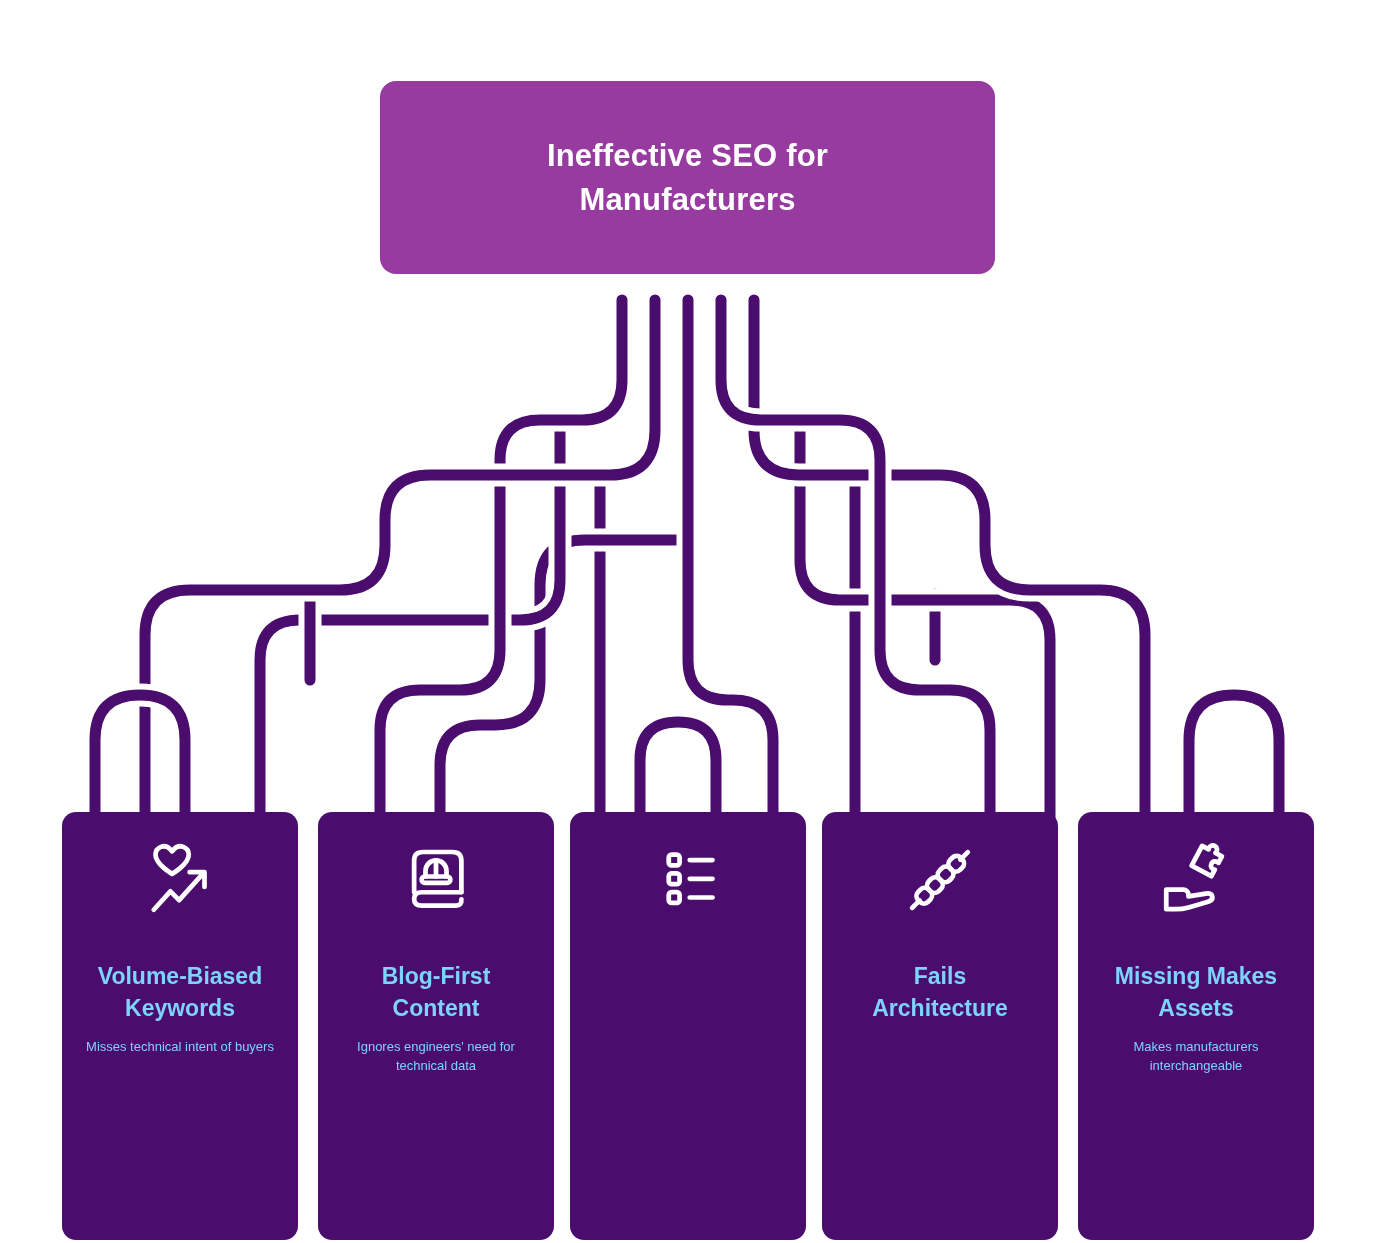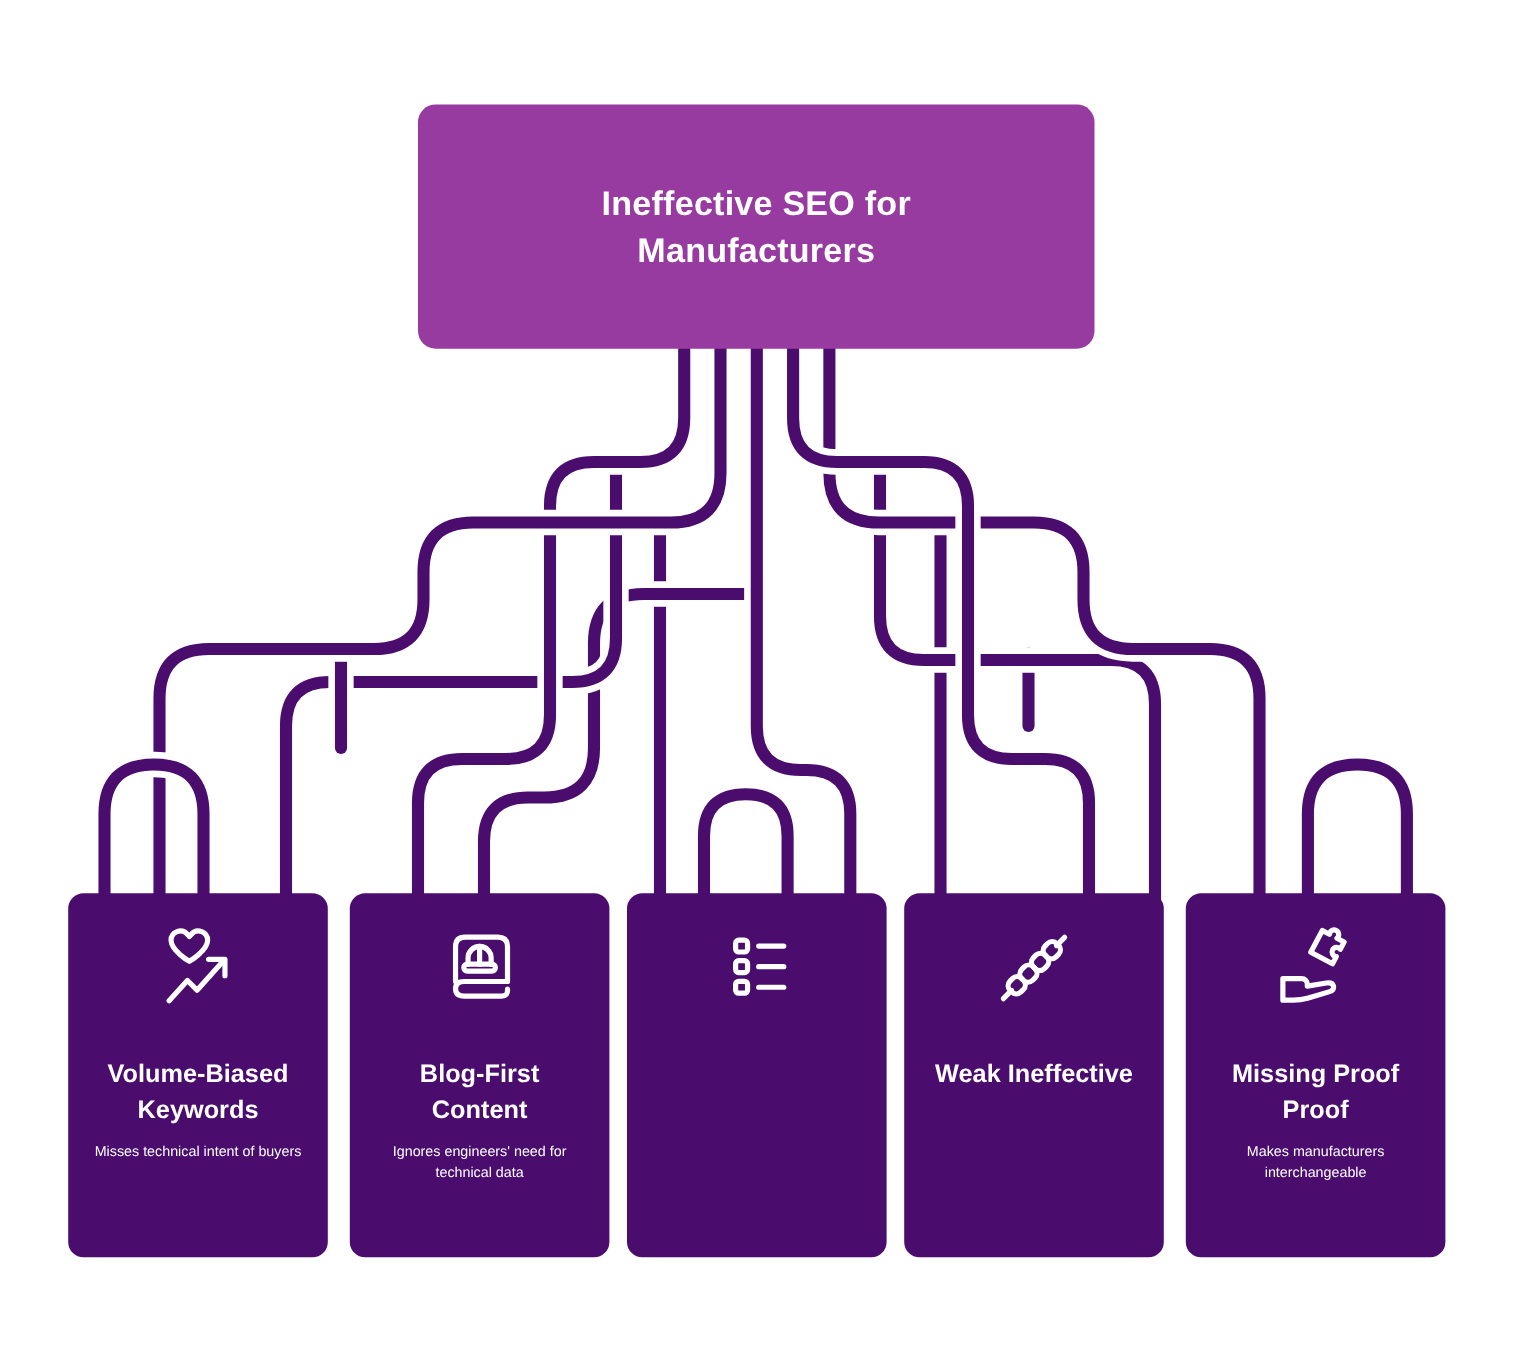--- a/index.html
+++ b/index.html
@@ -2,36 +2,36 @@
 <html><head>
 <meta charset="utf-8">
 <style>
   html,body{margin:0;padding:0;background:#ffffff;}
   body{
     width:1378px;height:1243px;position:relative;overflow:hidden;
     font-family:"Liberation Sans",sans-serif;
   }
   
   .header-box{
-    position:absolute;left:380px;top:95px;width:615px;height:222px;
+    position:absolute;left:380px;top:81px;width:615px;height:193px;
     background:#973BA0;border-radius:16px;z-index:2;
     display:flex;align-items:center;justify-content:center;
   }
   .header-box h1{
     margin:0;color:#fff;font-size:31px;font-weight:bold;
     line-height:1.4;text-align:center;max-width:440px;letter-spacing:.2px;
   }
   
   svg.tangle{position:absolute;left:0;top:0;z-index:1;}
   .casing{fill:none;stroke:#ffffff;stroke-width:23;stroke-linecap:round;stroke-linejoin:round;}
   .wire{fill:none;stroke:#4A0D6E;stroke-width:11;stroke-linecap:round;stroke-linejoin:round;}
   
   .card{
-    position:absolute;top:812px;width:236px;height:331px;
-    background:#4A0D6E;border-radius:14px;z-index:2;color:#ffffff;
+    position:absolute;top:812px;width:236px;height:428px;
+    background:#4A0D6E;border-radius:14px;z-index:2;color:#7dd3fc;
     display:flex;flex-direction:column;align-items:center;text-align:center;
   }
   .card.c1{left:62px;}
   .card.c2{left:318px;}
   .card.c3{left:570px;}
   .card.c4{left:822px;}
   .card.c5{left:1078px;}
   .card .icon{margin-top:24px;height:88px;display:flex;align-items:center;justify-content:center;}
   .card .icon svg{stroke:#fff;fill:none;stroke-width:2.7;stroke-linecap:round;stroke-linejoin:round;}
   .card h2{
@@ -157,27 +157,27 @@
       <g transform="rotate(-45 24 24)">
         <path d="M1.5 24 H7.5"></path>
         <rect x="7" y="20" width="8.6" height="8" rx="3.4"></rect>
         <rect x="15.6" y="20" width="8.6" height="8" rx="3.4"></rect>
         <rect x="24.2" y="20" width="8.6" height="8" rx="3.4"></rect>
         <rect x="32.8" y="20" width="8.6" height="8" rx="3.4"></rect>
         <path d="M40.5 24 H46.5"></path>
       </g>
     </svg>
   </div>
-  <h2>Weak Ineffective</h2>
+  <h2>Fails Architecture</h2>
 </div>
 
 <div class="card c5">
   <div class="icon">
     <svg width="84" height="84" viewBox="0 0 48 48">
       <g transform="translate(27.5 4.5) rotate(28)">
         <path d="M0 0 H4.2 A2.4 2.4 0 1 1 8.6 0 H12.8 V4.2 A2.4 2.4 0 1 0 12.8 8.6 V12.8 H0 Z"></path>
       </g>
       <path d="M7 29.5 H16.8 A2.9 2.9 0 0 1 19.7 32.4 V33.4 L29.6 31.8 Q32.8 31.3 33.3 33.4 Q33.8 35.5 30.9 36.4 L19.8 39.7 Q16.2 40.7 12.4 40.7 H7 Z"></path>
     </svg>
   </div>
-  <h2>Missing Proof Proof</h2>
+  <h2>Missing Makes Assets</h2>
   <p>Makes manufacturers interchangeable</p>
 </div>
 
 </body></html>

